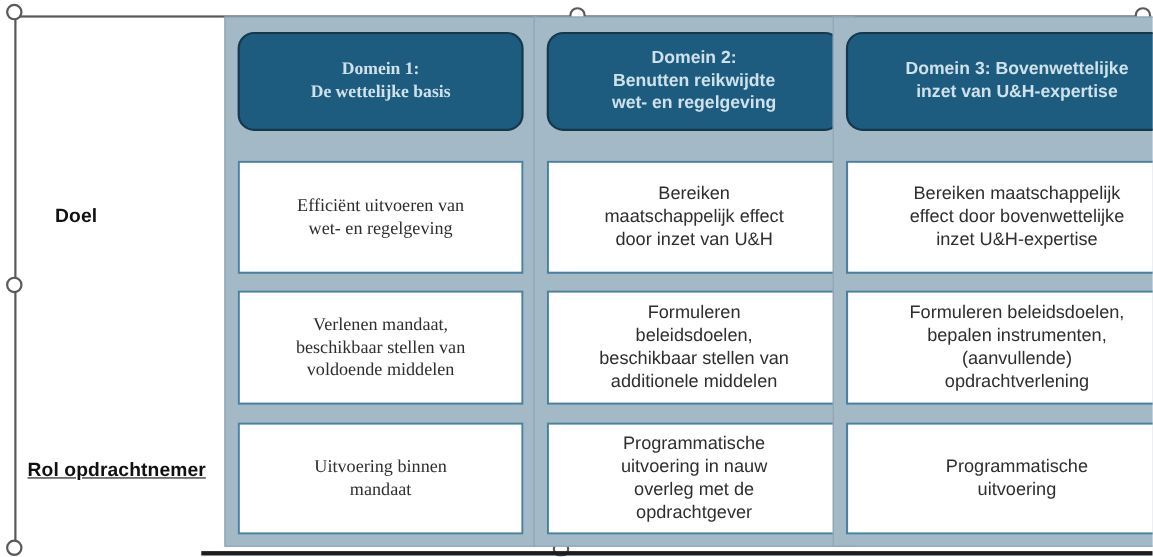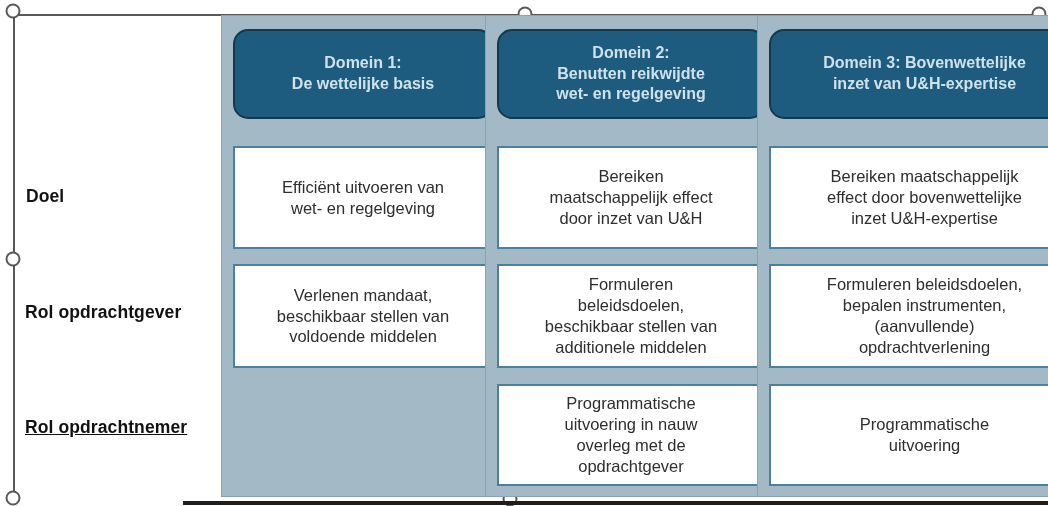--- a/index.html
+++ b/index.html
@@ -16,29 +16,29 @@
     background:#ffffff;border:2.5px solid var(--selection-color,#595959);
     transform:translate(-50%,-50%);box-sizing:border-box;
   }
   .bottom-rule{position:absolute;left:183px;top:501px;width:865px;height:4px;
     background:var(--bottom-line-color,#1d1d1d);}
   
   .row-label{
     position:absolute;font-weight:bold;font-size:17.5px;
     color:var(--label-text,#111111);letter-spacing:.1px;white-space:nowrap;
   }
-  .row-label.doel{left:26px;top:186px;}
+  .row-label.doel{left:50px;top:186px;}
   .row-label.gever{left:25px;top:302px;}
   .row-label.nemer{left:25px;top:417px;text-decoration:underline;}
   
   .panel{
     position:absolute;top:15px;height:482px;box-sizing:border-box;
     background:var(--panel-fill,#a3b9c6);border:1px solid var(--panel-border,#8aa3b2);
   }
-  .panel.c1{left:221px;width:284px;}
+  .panel.c1{left:204px;width:284px;font-family:Liberation Serif, serif;}
   .panel.c2{left:485px;width:292px;}
   .panel.c3{left:757px;width:335px;}
   .domain-header{
     position:absolute;left:11px;right:11px;top:13px;height:90px;box-sizing:border-box;
     background:var(--header-fill,#1d5c7e);border:2.5px solid var(--header-border,#16384d);
     border-radius:15px;display:flex;align-items:center;justify-content:center;
     color:var(--header-text,#cfe2ec);font-size:16px;font-weight:600;line-height:1.3;
     text-align:center;white-space:pre-line;padding:2px 6px;
   }
   .cell{
@@ -64,31 +64,32 @@
   <div class="handle" style="left:525px;top:14px;"></div>
   <div class="handle" style="left:1039px;top:14px;"></div>
   <div class="handle" style="left:13px;top:259px;"></div>
   <div class="handle" style="left:1039px;top:259px;"></div>
   <div class="handle" style="left:13px;top:498px;"></div>
   <div class="handle" style="left:510px;top:499px;"></div>
 
   <div class="bottom-rule"></div>
 
   <div class="row-label doel">Doel</div>
-  <div class="row-label gever">Rol opdrachtgever</div>
   <div class="row-label nemer">Rol opdrachtnemer</div>
 
   <div class="panel c1">
     <div class="domain-header">Domein 1:
 De wettelijke basis</div>
     <div class="cell doel">Efficiënt uitvoeren van
 wet- en regelgeving</div>
     <div class="cell gever">Verlenen mandaat,
 beschikbaar stellen van
 voldoende middelen</div>
+    <div class="cell nemer">Uitvoering binnen
+mandaat</div>
   </div>
 
   <div class="panel c2">
     <div class="domain-header">Domein 2:
 Benutten reikwijdte
 wet- en regelgeving</div>
     <div class="cell doel">Bereiken
 maatschappelijk effect
 door inzet van U&amp;H</div>
     <div class="cell gever">Formuleren

